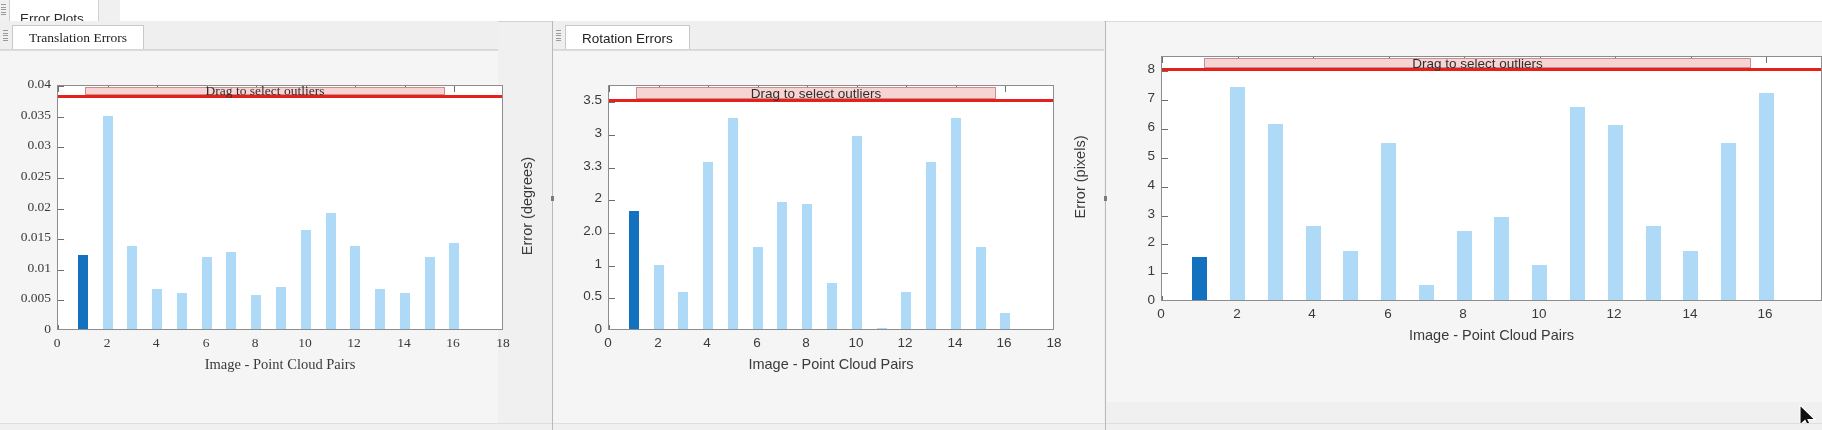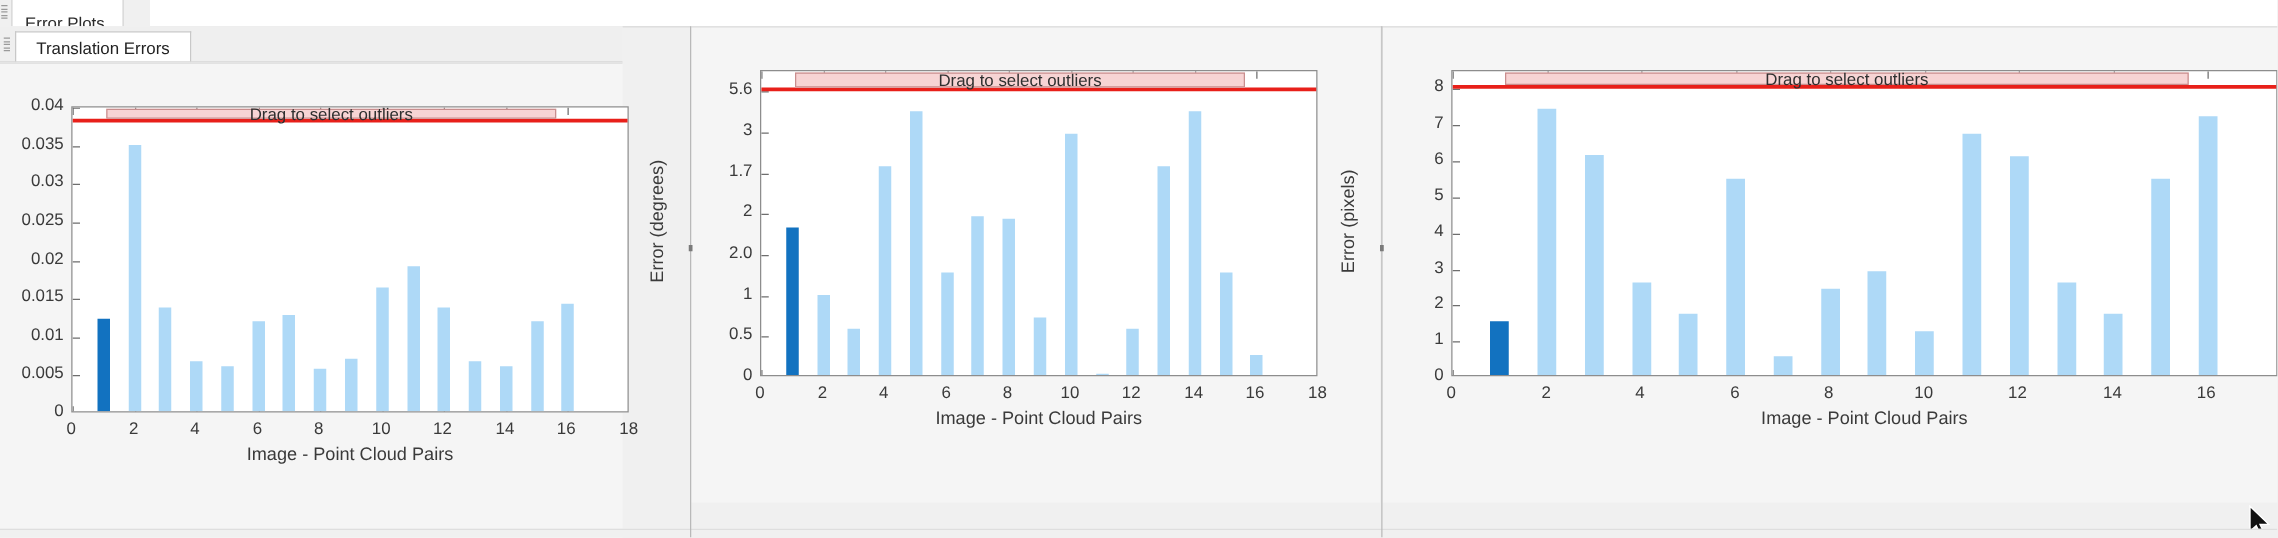--- a/index.html
+++ b/index.html
@@ -132,21 +132,21 @@
         <i></i>
         <i></i>
     </div>
     <div class="outer-tab">
       <span>Error Plots</span>
     </div>
     <div class="outer-tab-filler" style="left:120px;right:0;"></div>
   </div>
 
   <div id="panels">
-      <div class="panel" style="left: 0px; width: 498px;">
+      <div class="panel" style="left: 0px; width: 498px; font-family: Liberation Serif, serif;">
         <div class="panel-tabrow">
           <div class="grip panel-grip">
             <i></i>
             <i></i>
             <i></i>
             <i></i>
             <i></i>
           </div>
           <div class="panel-tab">
             <span>Translation Errors</span>
@@ -218,20 +218,33 @@
           <div class="xtick-lbl" style="left: 235px; width: 40px; top: 284px;">8</div>
           <div class="xtick-lbl" style="left: 285px; width: 40px; top: 284px;">10</div>
           <div class="xtick-lbl" style="left: 334px; width: 40px; top: 284px;">12</div>
           <div class="xtick-lbl" style="left: 384px; width: 40px; top: 284px;">14</div>
           <div class="xtick-lbl" style="left: 433px; width: 40px; top: 284px;">16</div>
           <div class="xtick-lbl" style="left: 483px; width: 40px; top: 284px;">18</div>
           <div class="xlabel" style="left: 57px; width: 446px; top: 305px;">Image - Point Cloud Pairs</div>
         </div>
       </div>
       <div class="panel" style="left: 553px; width: 551px;">
+        <div class="panel-tabrow">
+          <div class="grip panel-grip">
+            <i></i>
+            <i></i>
+            <i></i>
+            <i></i>
+            <i></i>
+          </div>
+          <div class="panel-tab">
+            <span>Rotation Errors</span>
+          </div>
+          <div class="panel-tabrow-line"></div>
+        </div>
         <div class="panel-body">
           <div class="plotbox" style="left: 55px; top: 34px; width: 446px; height: 245px;">
             <div class="ytick" style="left: 0px; top: 212px;"></div>
             <div class="ytick" style="left: 0px; top: 180px;"></div>
             <div class="ytick" style="left: 0px; top: 147px;"></div>
             <div class="ytick" style="left: 0px; top: 114px;"></div>
             <div class="ytick" style="left: 0px; top: 82px;"></div>
             <div class="ytick" style="left: 0px; top: 49px;"></div>
             <div class="ytick" style="left: 0px; top: 16px;"></div>
             <div class="xtick" style="left: 0px; top: 239px;"></div>
@@ -271,23 +284,23 @@
             <div class="outlier-line" style="left: 0px; width: 446px; top: 13px; background: rgb(232, 32, 26);"></div>
             <div class="outlier-band" style="left: 27px; width: 360px; top: 1px; height: 12px; background: rgb(247, 212, 212); border-color: rgb(201, 142, 142);">
               <span>Drag to select outliers</span>
             </div>
           </div>
           <div class="ytick-lbl" style="left: -7px; width: 56px; top: 270px;">0</div>
           <div class="ytick-lbl" style="left: -7px; width: 56px; top: 237px;">0.5</div>
           <div class="ytick-lbl" style="left: -7px; width: 56px; top: 205px;">1</div>
           <div class="ytick-lbl" style="left: -7px; width: 56px; top: 172px;">2.0</div>
           <div class="ytick-lbl" style="left: -7px; width: 56px; top: 139px;">2</div>
-          <div class="ytick-lbl" style="left: -7px; width: 56px; top: 107px;">1.7</div>
+          <div class="ytick-lbl" style="left: -7px; width: 56px; top: 107px;">3.3</div>
           <div class="ytick-lbl" style="left: -7px; width: 56px; top: 74px;">3</div>
-          <div class="ytick-lbl" style="left: -7px; width: 56px; top: 41px;">5.6</div>
+          <div class="ytick-lbl" style="left: -7px; width: 56px; top: 41px;">3.5</div>
           <div class="xtick-lbl" style="left: 35px; width: 40px; top: 284px;">0</div>
           <div class="xtick-lbl" style="left: 85px; width: 40px; top: 284px;">2</div>
           <div class="xtick-lbl" style="left: 134px; width: 40px; top: 284px;">4</div>
           <div class="xtick-lbl" style="left: 184px; width: 40px; top: 284px;">6</div>
           <div class="xtick-lbl" style="left: 233px; width: 40px; top: 284px;">8</div>
           <div class="xtick-lbl" style="left: 283px; width: 40px; top: 284px;">10</div>
           <div class="xtick-lbl" style="left: 332px; width: 40px; top: 284px;">12</div>
           <div class="xtick-lbl" style="left: 382px; width: 40px; top: 284px;">14</div>
           <div class="xtick-lbl" style="left: 431px; width: 40px; top: 284px;">16</div>
           <div class="xtick-lbl" style="left: 481px; width: 40px; top: 284px;">18</div>

